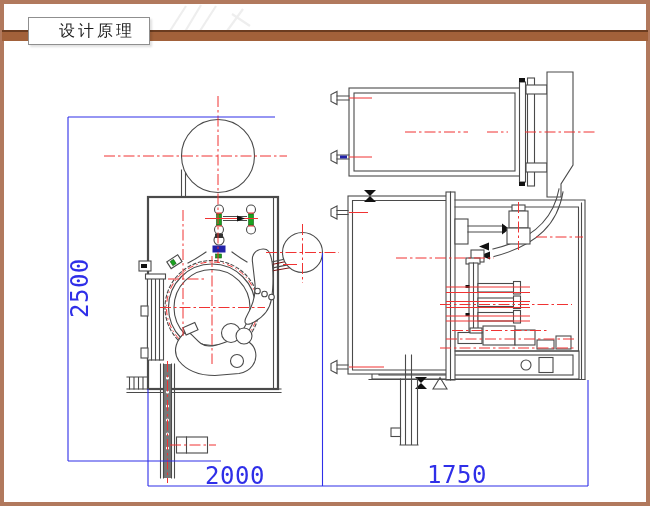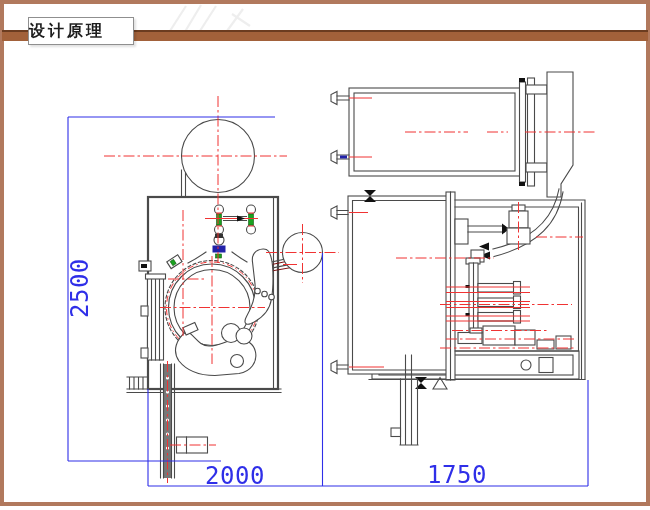--- a/index.html
+++ b/index.html
@@ -4,22 +4,22 @@
 <style>
   html,body{margin:0;padding:0;background:#ffffff;}
   #stage{position:relative;width:650px;height:510px;background:#fff;overflow:hidden;
          font-family:"Liberation Sans",sans-serif;}
   .frame{position:absolute;left:0;top:0;width:642px;height:498px;
          border:4px solid var(--frame-brown);}
   .title-bar{position:absolute;left:2px;top:30px;width:646px;height:9px;
          background:var(--bar-brown);border-top:2px solid var(--bar-brown-dark);}
   .title-box{position:absolute;left:28px;top:17px;width:104px;height:26px;
          background:#fff;border:1px solid #8f8f8f;box-shadow:2px 2px 2px rgba(0,0,0,.12);
-         line-height:26px;font-size:16px;font-weight:bold;
-         letter-spacing:3px;color:#1d1d1d;}
+         text-align:center;line-height:26px;font-size:16px;font-weight:normal;
+         letter-spacing:3px;color:#1d1d1d;padding-left:16px;}
   svg .p{stroke:var(--part-gray);fill:none;stroke-width:1.1;stroke-linecap:square;}
   svg .pf{stroke:var(--part-gray);fill:#ffffff;stroke-width:1.1;}
   svg .p2{stroke-width:2.2;}
   svg .r{stroke:var(--centerline-red);fill:none;stroke-width:1;}
   svg .rd{stroke-dasharray:11 3 2.5 3;}
   svg .b{stroke:var(--dim-blue);fill:none;stroke-width:1.1;}
   svg .btxt{fill:var(--dim-blue);font-family:"DejaVu Sans Mono",monospace;
             font-size:24px;letter-spacing:.5px;}
   svg .blk{fill:var(--valve-black);stroke:none;}
   svg .grn{fill:var(--accent-green);stroke:#155c15;stroke-width:.6;}

